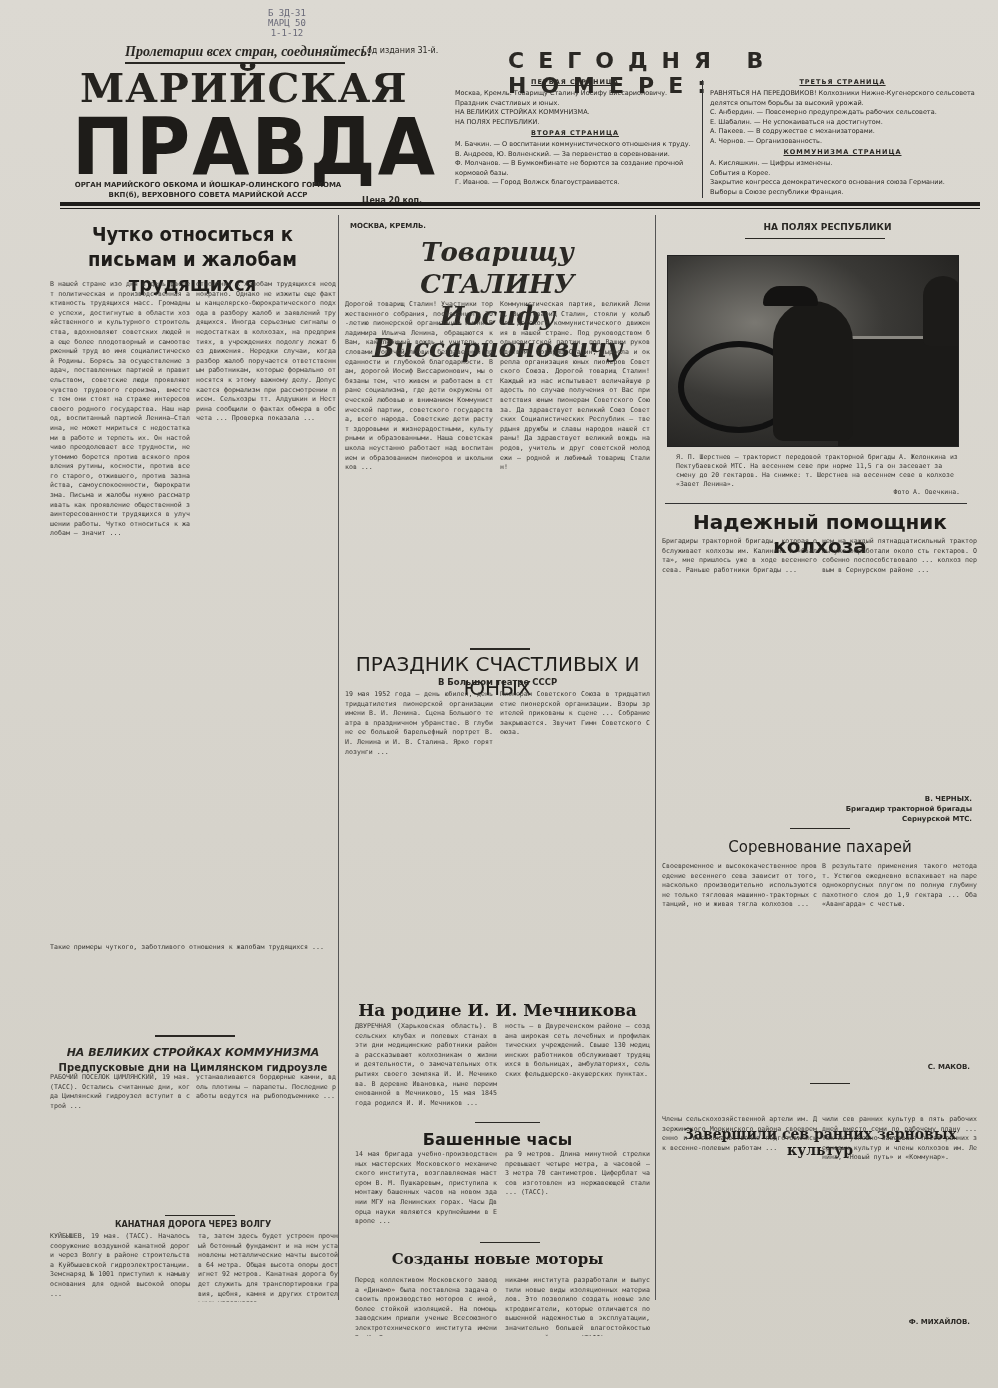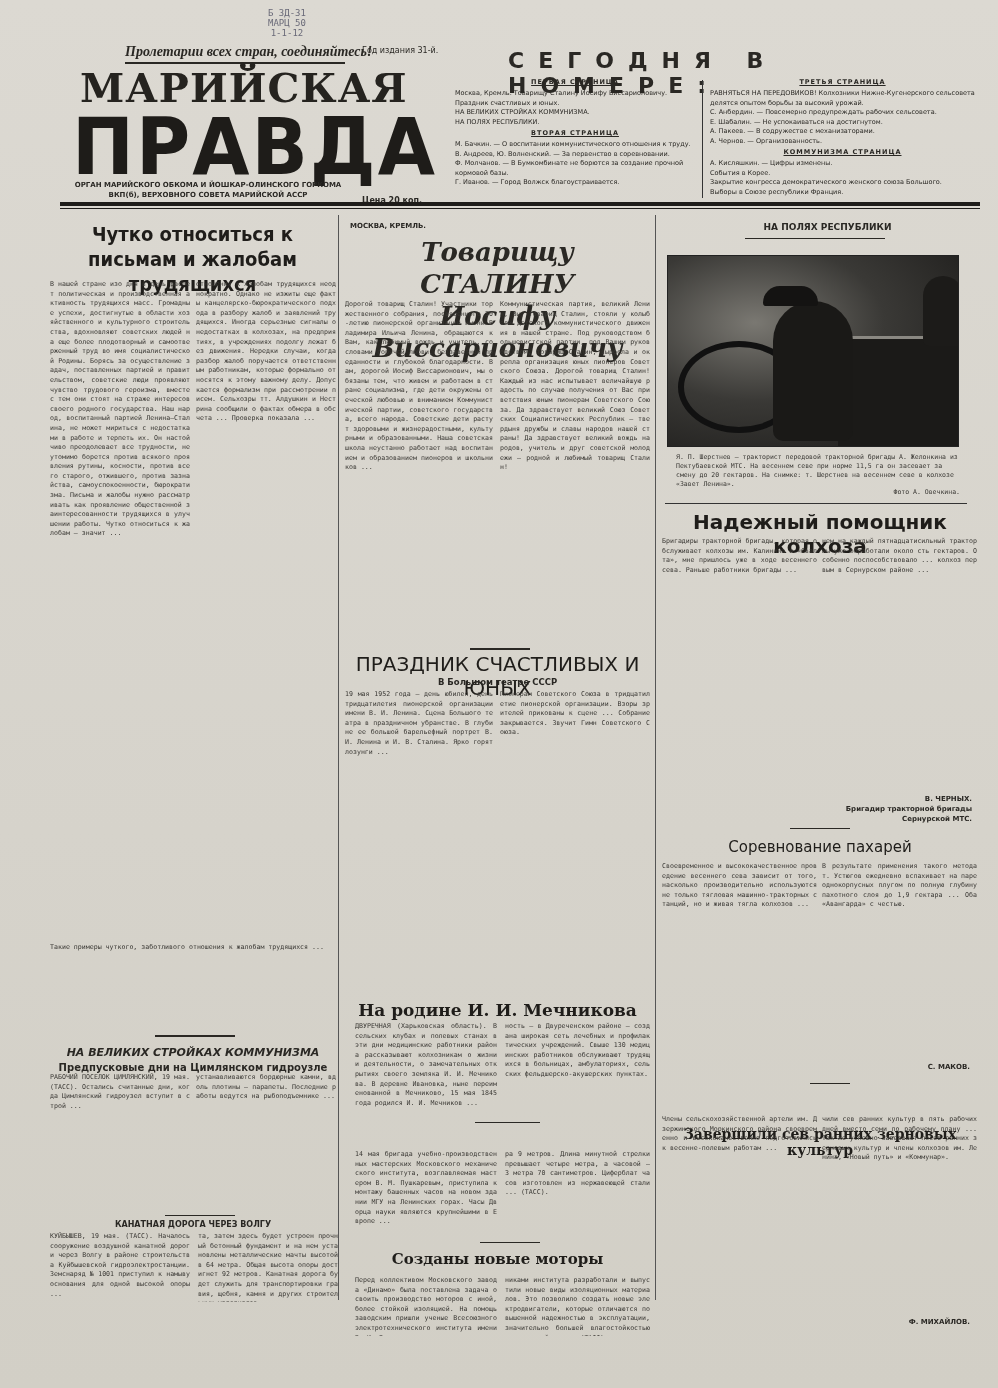--- a/index.html
+++ b/index.html
@@ -83,21 +83,21 @@
   <div class="abs toc-col" style="left:710px; top:76px; width:265px;">
     <div class="toc-h">ТРЕТЬЯ СТРАНИЦА</div>
     <div>РАВНЯТЬСЯ НА ПЕРЕДОВИКОВ! Колхозники Нижне-Кугенерского сельсовета делятся опытом борьбы за высокий урожай.</div>
     <div>С. Анбердин. — Повсемерно предупреждать рабочих сельсовета.</div>
     <div>Е. Шабалин. — Не успокаиваться на достигнутом.</div>
     <div>А. Пакеев. — В содружестве с механизаторами.</div>
     <div>А. Чернов. — Организованность.</div>
     <div class="toc-h">КОММУНИЗМА СТРАНИЦА</div>
     <div>А. Кисляшкин. — Цифры изменены.</div>
     <div>События в Корее.</div>
-    <div>Закрытие конгресса демократического женского союза Большого.</div>
+    <div>Закрытие конгресса демократического основания союза Германии.</div>
     <div>Выборы в Союзе республики Франция.</div>
   </div>
 
   <div class="abs masthead-rule"></div>
   <div class="abs masthead-rule2"></div>
 
   <div class="abs col-rule" style="left:338px; top:215px; height:1085px;"></div>
   <div class="abs col-rule" style="left:655px; top:215px; height:1085px;"></div>
 
   <div class="abs headline" style="left:50px; top:222px; width:285px; font-size:20px; line-height:25px;">Чутко относиться к письмам и жалобам трудящихся</div>
@@ -127,20 +127,21 @@
   <div class="abs headline" style="left:345px; top:652px; width:305px; font:20px 'DejaVu Sans', sans-serif;">ПРАЗДНИК СЧАСТЛИВЫХ И ЮНЫХ</div>
   <div class="abs sub" style="left:345px; top:677px; width:305px; font-size:8.5px;">В Большом театре СССР</div>
   <div class="abs text" style="left:345px; top:690px; width:148px; height:305px;">19 мая 1952 года — день юбилея, день тридцатилетия пионерской организации имени В. И. Ленина. Сцена Большого театра в праздничном убранстве. В глубине ее большой барельефный портрет В. И. Ленина и И. В. Сталина. Ярко горят лозунги ...</div>
   <div class="abs text" style="left:500px; top:690px; width:150px; height:305px;">Пионерам Советского Союза в тридцатилетие пионерской организации. Взоры зрителей прикованы к сцене ... Собрание закрывается. Звучит Гимн Советского Союза.</div>
 
   <div class="abs headline" style="left:345px; top:1000px; width:305px; font:bold 17px 'DejaVu Serif', serif;">На родине И. И. Мечникова</div>
   <div class="abs text" style="left:355px; top:1022px; width:142px; height:90px;">ДВУРЕЧНАЯ (Харьковская область). В сельских клубах и полевых станах в эти дни медицинские работники района рассказывают колхозникам о жизни и деятельности, о замечательных открытиях своего земляка И. И. Мечникова. В деревне Ивановка, ныне переименованной в Мечниково, 15 мая 1845 года родился И. И. Мечников ...</div>
   <div class="abs text" style="left:505px; top:1022px; width:145px; height:90px;">ность — в Двуреченском районе — создана широкая сеть лечебных и профилактических учреждений. Свыше 130 медицинских работников обслуживают трудящихся в больницах, амбулаториях, сельских фельдшерско-акушерских пунктах.</div>
   <div class="abs ornament" style="left:475px; top:1122px; width:65px; height:1px;"></div>
 
+  <div class="abs headline" style="left:345px; top:1130px; width:305px; font:bold 16px 'DejaVu Sans', sans-serif;">Башенные часы</div>
   <div class="abs text" style="left:355px; top:1150px; width:142px; height:80px;">14 мая бригада учебно-производственных мастерских Московского механического института, возглавляемая мастером В. М. Пушкаревым, приступила к монтажу башенных часов на новом здании МГУ на Ленинских горах. Часы Дворца науки являются крупнейшими в Европе ...</div>
   <div class="abs text" style="left:505px; top:1150px; width:145px; height:80px;">ра 9 метров. Длина минутной стрелки превышает четыре метра, а часовой — 3 метра 70 сантиметров. Циферблат часов изготовлен из нержавеющей стали ... (ТАСС).</div>
   <div class="abs ornament" style="left:480px; top:1242px; width:60px; height:1px;"></div>
 
   <div class="abs headline" style="left:345px; top:1250px; width:305px; font:bold 15px 'DejaVu Serif', serif;">Созданы новые моторы</div>
   <div class="abs text" style="left:355px; top:1276px; width:142px; height:60px;">Перед коллективом Московского завода «Динамо» была поставлена задача освоить производство моторов с иной, более стойкой изоляцией. На помощь заводским пришли ученые Всесоюзного электротехнического института имени В. И. Ленина ...</div>
   <div class="abs text" style="left:505px; top:1276px; width:145px; height:60px;">никами института разработали и выпустили новые виды изоляционных материалов. Это позволило создать новые электродвигатели, которые отличаются повышенной надежностью в эксплуатации, значительно большей влагостойкостью и теплостойкостью. (ТАСС).</div>
 
   <div class="abs" style="left:660px; top:222px; width:335px; text-align:center; font:bold 9px 'DejaVu Sans', sans-serif;">НА ПОЛЯХ РЕСПУБЛИКИ</div>
   <div class="abs ornament" style="left:745px; top:238px; width:140px; height:1px;"></div>

